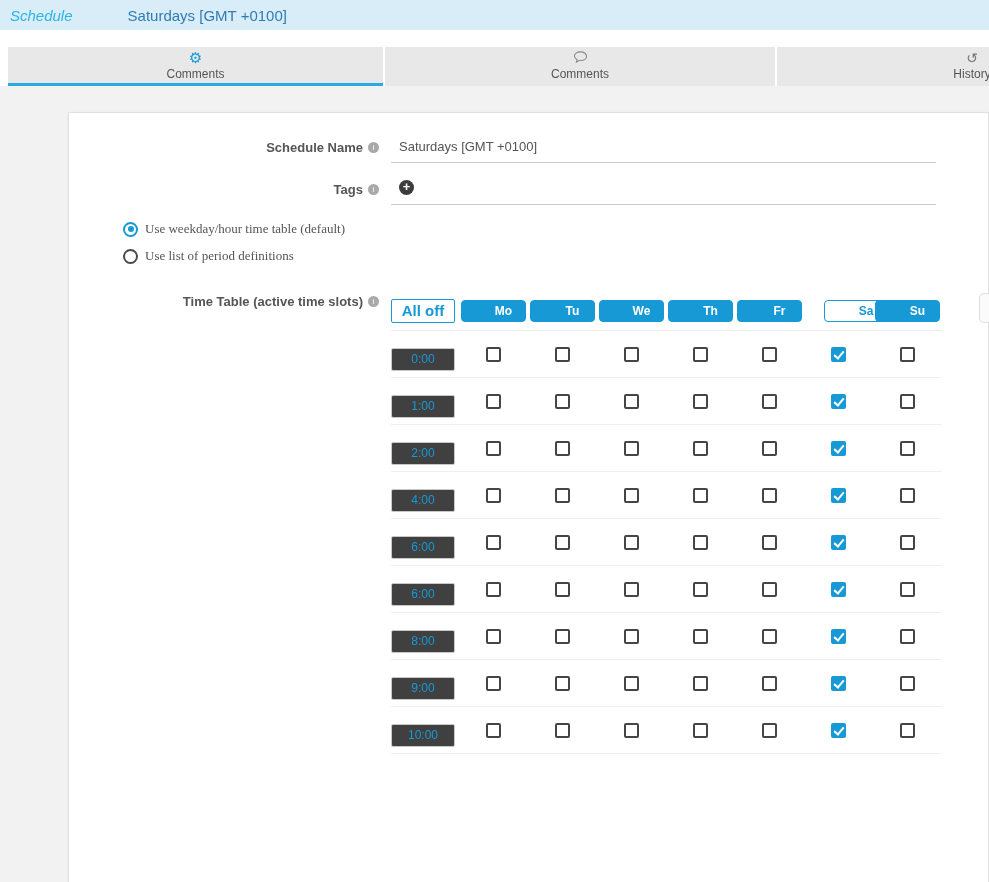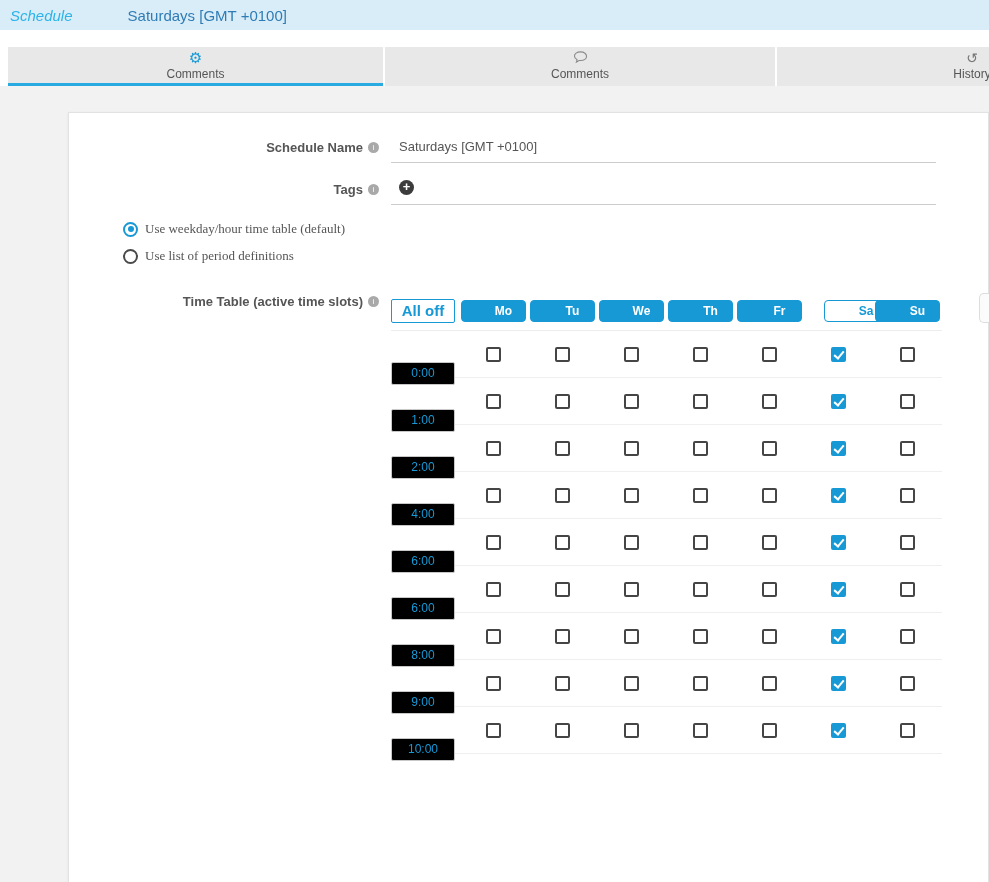--- a/index.html
+++ b/index.html
@@ -39,21 +39,21 @@
   .radio.selected::after { content: ""; position: absolute; left: 2.5px; top: 2.5px; width: 6px; height: 6px; border-radius: 50%; background: var(--accent-blue, #1799d6); }
   .radio-label { font-size: 13px; color: #555; margin-left: 7px; }
 
   .tt-header { display: grid; grid-template-columns: 68px repeat(7, 69px); align-items: center; height: 40px; border-bottom: 1px solid #ededed; }
   .alloff-btn { width: 64px; height: 24px; background: #fff; border: 1px solid var(--accent-blue, #1799d6); color: var(--accent-blue, #1799d6); font-size: 15px; font-weight: bold; border-radius: 2px; cursor: pointer; font-family: inherit; }
   .day-btn { width: 65px; height: 22px; justify-self: center; display: flex; align-items: center; justify-content: center; font-size: 12px; font-weight: bold; border-radius: 4px; cursor: pointer; padding-left: 20px; }
   .day-btn.filled { background: var(--accent-blue, #1799d6); color: #fff; border: 1px solid var(--accent-blue, #1799d6); }
   .day-btn.outline { background: #fff; color: var(--accent-blue, #1799d6); border: 1px solid var(--accent-blue, #1799d6); margin-left: 35px; }
 
   .tt-row { display: grid; grid-template-columns: 68px repeat(7, 69px); align-items: center; height: 47px; border-bottom: 1px solid #efefef; }
-  .time-btn { width: 64px; height: 23px; background: #000000; border: 1px solid #c8c8c8; color: var(--accent-blue, #1799d6); font-size: 12px; display: flex; align-items: center; justify-content: center; border-radius: 2px; cursor: pointer; position: relative; top: 19px; }
+  .time-btn { width: 64px; height: 23px; background: #404040; border: 1px solid #c8c8c8; color: var(--accent-blue, #1799d6); font-size: 12px; display: flex; align-items: center; justify-content: center; border-radius: 2px; cursor: pointer; position: relative; top: 5px; }
   .cb { width: 15px; height: 15px; border: 2px solid #454545; border-radius: 2px; background: #fff; justify-self: center; cursor: pointer; position: relative; }
   .cb.checked { background: var(--accent-blue, #1799d6); border-color: var(--accent-blue, #1799d6); }
   .cb.checked::after { content: ""; position: absolute; left: 3px; top: 0; width: 4px; height: 8px; border: solid #fff; border-width: 0 2px 2px 0; transform: rotate(40deg); }
 
   .side-handle { position: absolute; top: 293px; right: 0; width: 10px; height: 30px; background: #fbfbfb; border: 1px solid #ddd; border-right: none; border-radius: 5px 0 0 5px; cursor: pointer; }
 </style>
 </head>
 <body>
 
 <div class="titlebar">

